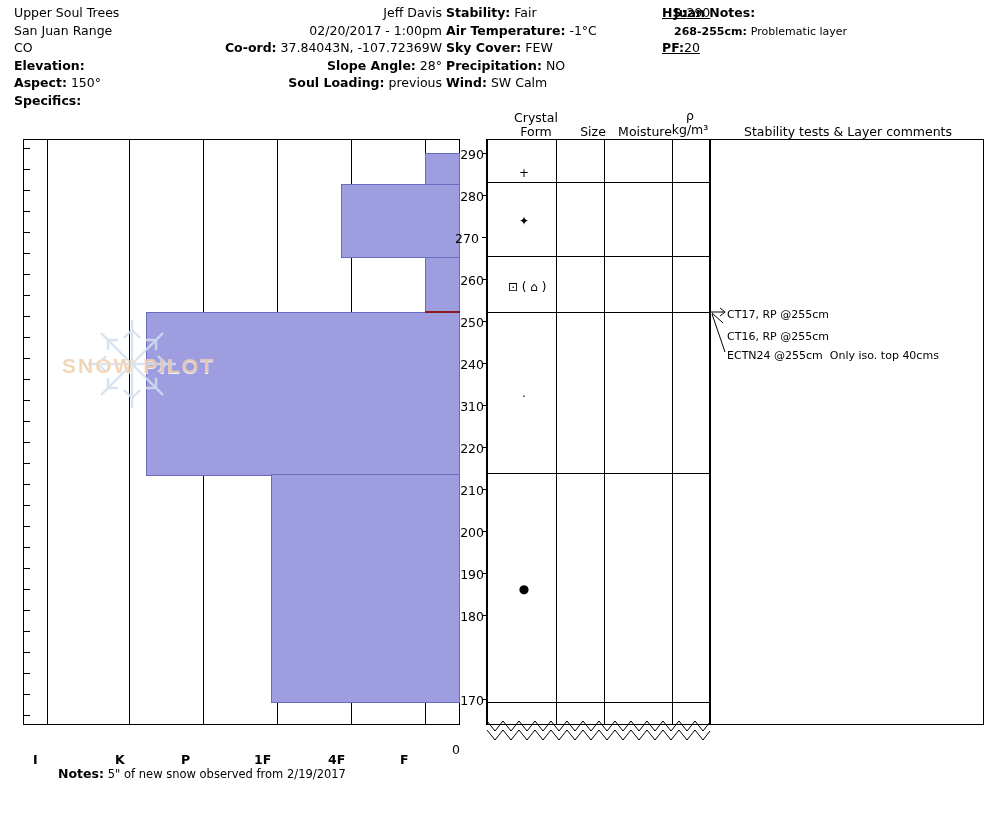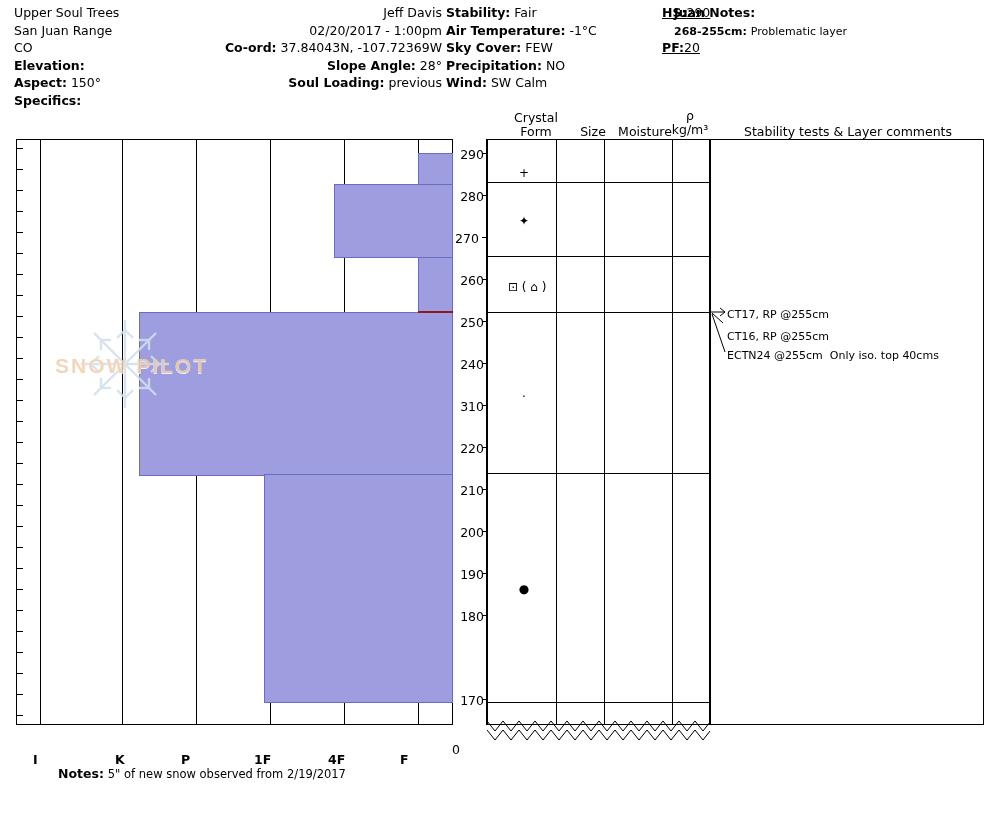--- a/index.html
+++ b/index.html
@@ -35,21 +35,21 @@
   
   #colheads { position:absolute; left:0; top:106px; width:994px; height:32px; }
   #colheads div { position:absolute; text-align:center; font-size:12.5px; line-height:14px;}
   #ch-crystal { left:500px; top:5px; width:72px; }
   #ch-size    { left:568px; top:19px; width:50px; }
   #ch-moist   { left:616px; top:19px; width:58px; }
   #ch-rho     { left:666px; top:3px;  width:48px; }
   #ch-stab    { left:712px; top:19px; width:272px; }
 
   
-  #plot { position:absolute; left:16px; top:139px; width:437px; height:586px;
+  #plot { position:absolute; left:23px; top:139px; width:437px; height:586px;
           border:1px solid #000; background:#fff; }
   
   .vgrid { position:absolute; top:0; bottom:0; width:1px; background:#000; }
   
   .ltick { position:absolute; left:0; width:6px; height:1px; background:#000; }
 
   .layerbar { position:absolute; background:#9d9ddf; border:1px solid #6b6bbf; }
   .layerline { position:absolute; height:2px; background:#8b1a1a; }
 
   

